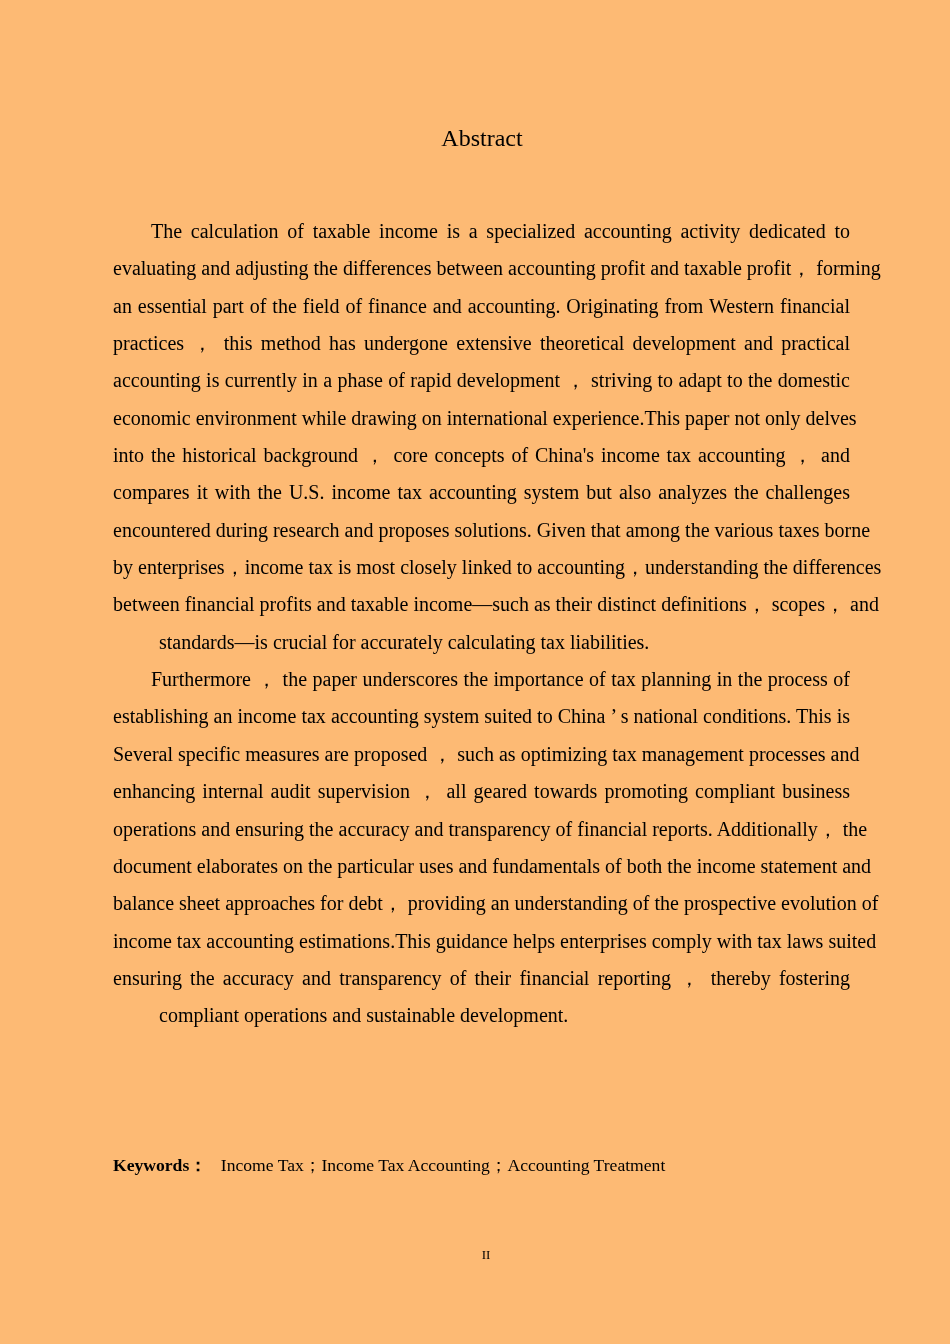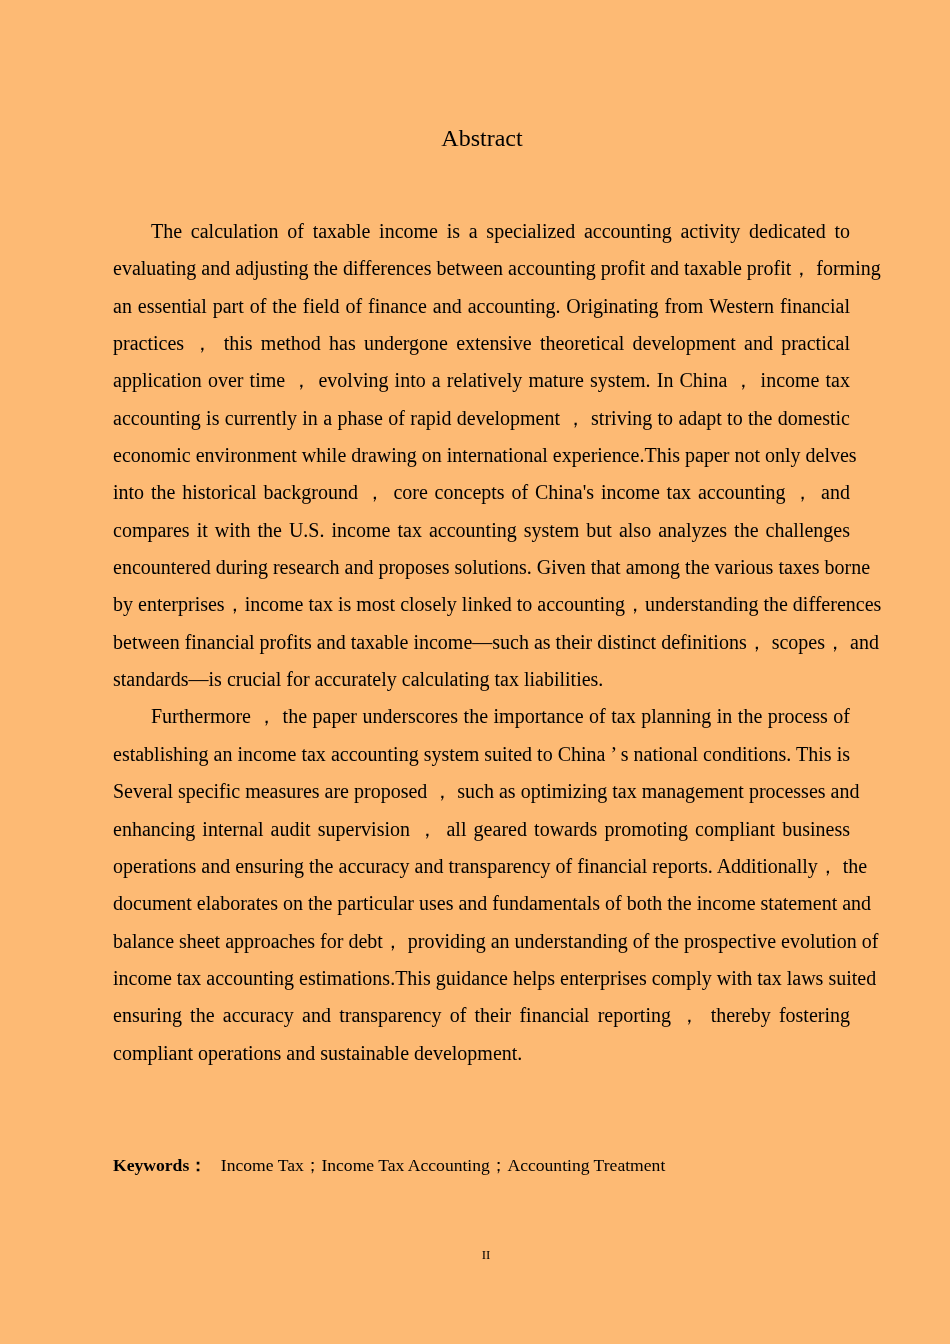--- a/index.html
+++ b/index.html
@@ -4,39 +4,38 @@
 <style>
   html, body { margin: 0; padding: 0; background: #ffffff; }
   body { width: 950px; height: 1344px; position: relative; overflow: hidden;
          font-family: "Liberation Serif", "DejaVu Serif", serif; color: #000; }
   .page { position: absolute; left: 0; top: 0; width: 950px; height: 1344px; background: #fdba74; }
   .title { position: absolute; top: 122px; left: 0; width: 964px; text-align: center;
            font-size: 24px; line-height: 32px; }
   .body { position: absolute; left: 113px; width: 737px; top: 213px; }
   .line { display: block; height: 37.35px; line-height: 37.35px; font-size: 20px;
           text-align: justify; text-align-last: justify; white-space: nowrap; overflow: visible; }
-  .line.last { text-align-last: left; }
+  .line.last { text-align-last: left; margin-left: 46px; }
   .line.indent { padding-left: 38px; }
   .keywords { position: absolute; left: 113px; top: 1152px; font-size: 17.6px; line-height: 26px; white-space: nowrap; }
   .kw-label { font-weight: bold; margin-right: 14px; text-align: right; }
   .page-num { position: absolute; top: 1247px; left: 0; width: 972px; text-align: center; font-size: 13px; }
 </style>
 </head>
 <body>
 
 <div class="page">
   <div class="title">Abstract</div>
 
   <div class="body">
     <div>
       <span class="line indent">The calculation of taxable income is a specialized accounting activity dedicated to</span>
       <span class="line">evaluating and adjusting the differences between accounting profit and taxable profit，  forming</span>
       <span class="line">an essential part of the field of finance and accounting. Originating from Western financial</span>
       <span class="line">practices ，  this method has undergone extensive theoretical development and practical</span>
-      <span class="line">application over time ，  evolving into a relatively mature system. In China ，  income tax</span>
       <span class="line">accounting is currently in a phase of rapid development ，  striving to adapt to the domestic</span>
       <span class="line">economic environment while drawing on international experience.This paper not only delves</span>
       <span class="line">into the historical background ，  core concepts of China's income tax accounting ，  and</span>
       <span class="line">compares it with the U.S. income tax accounting system but also analyzes the challenges</span>
       <span class="line">encountered during research and proposes solutions. Given that among the various taxes borne</span>
       <span class="line">by enterprises，income tax is most closely linked to accounting，understanding the differences</span>
       <span class="line">between financial profits and taxable income—such as their distinct definitions，  scopes，  and</span>
       <span class="line last">standards—is crucial for accurately calculating tax liabilities.</span>
     </div>
     <div>

